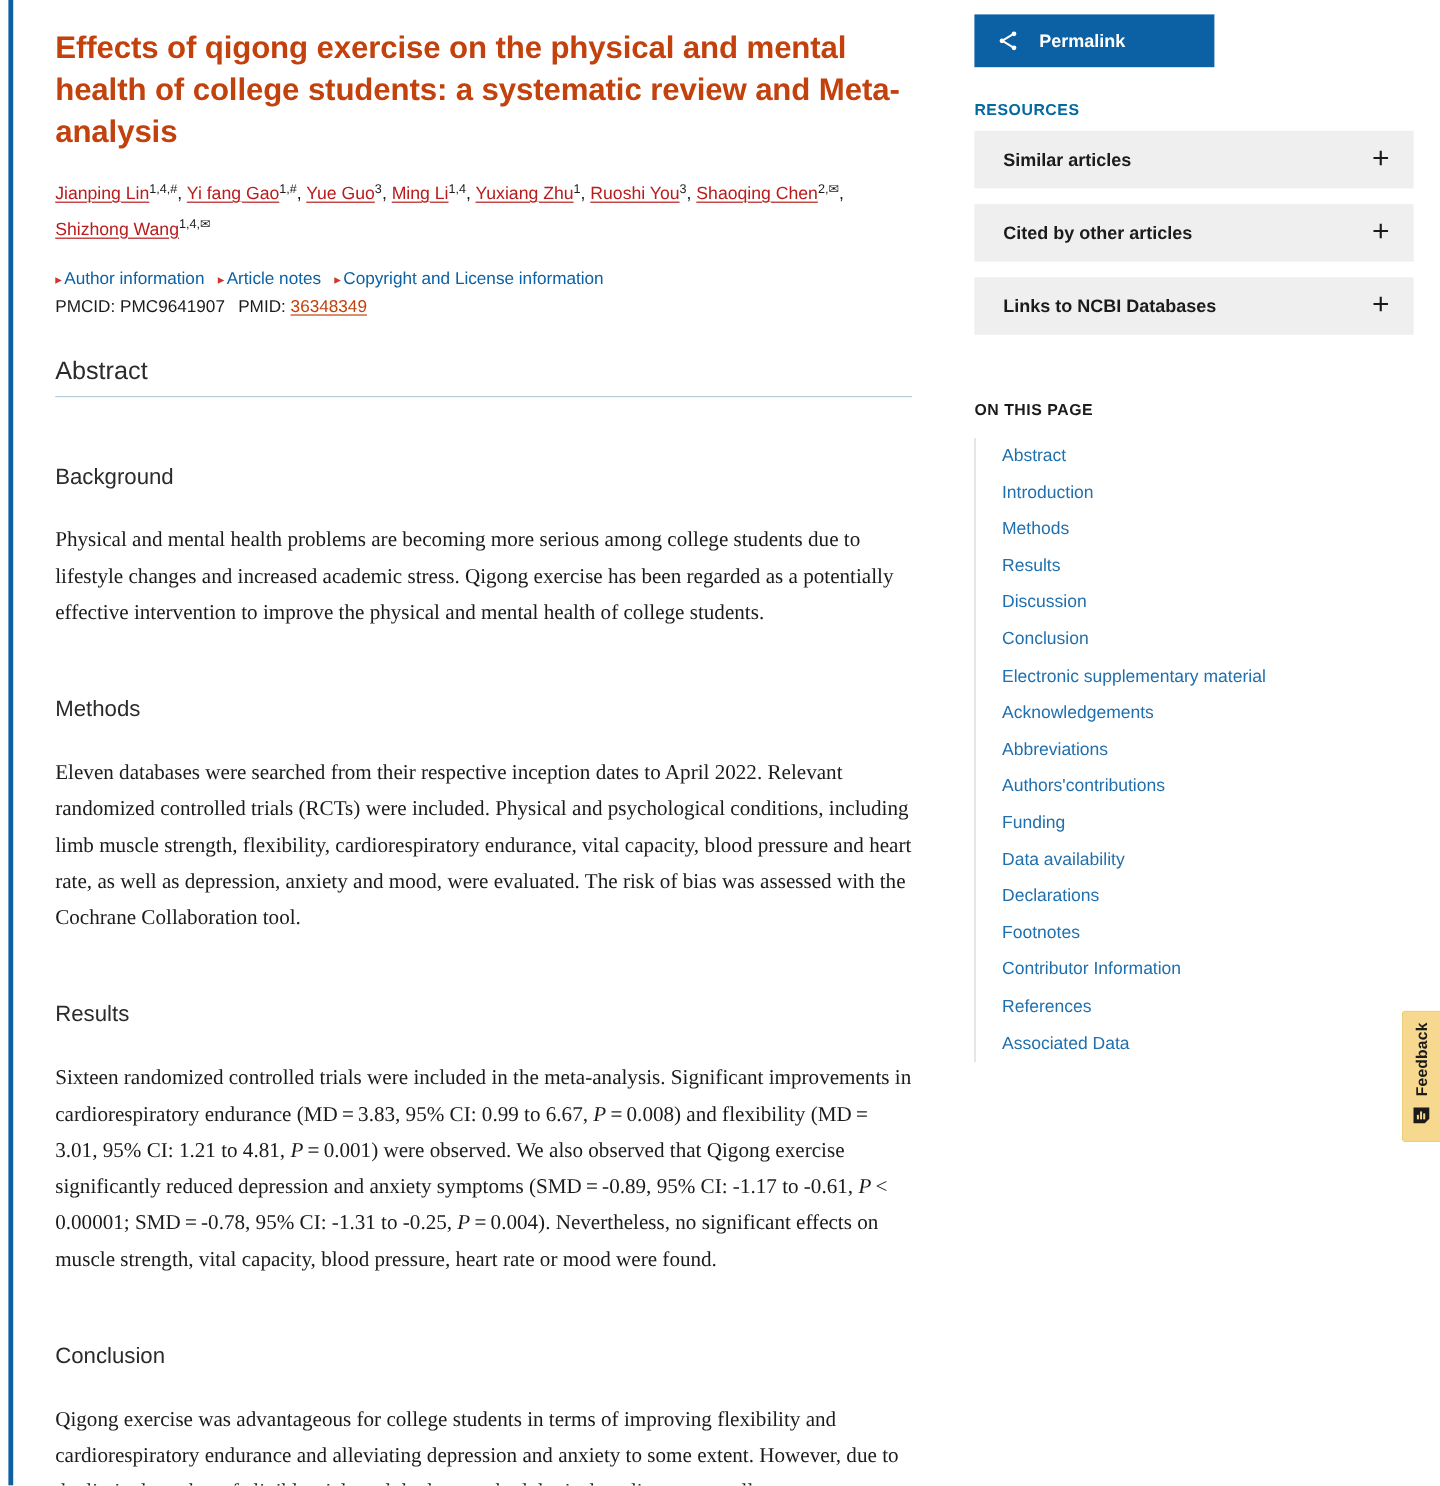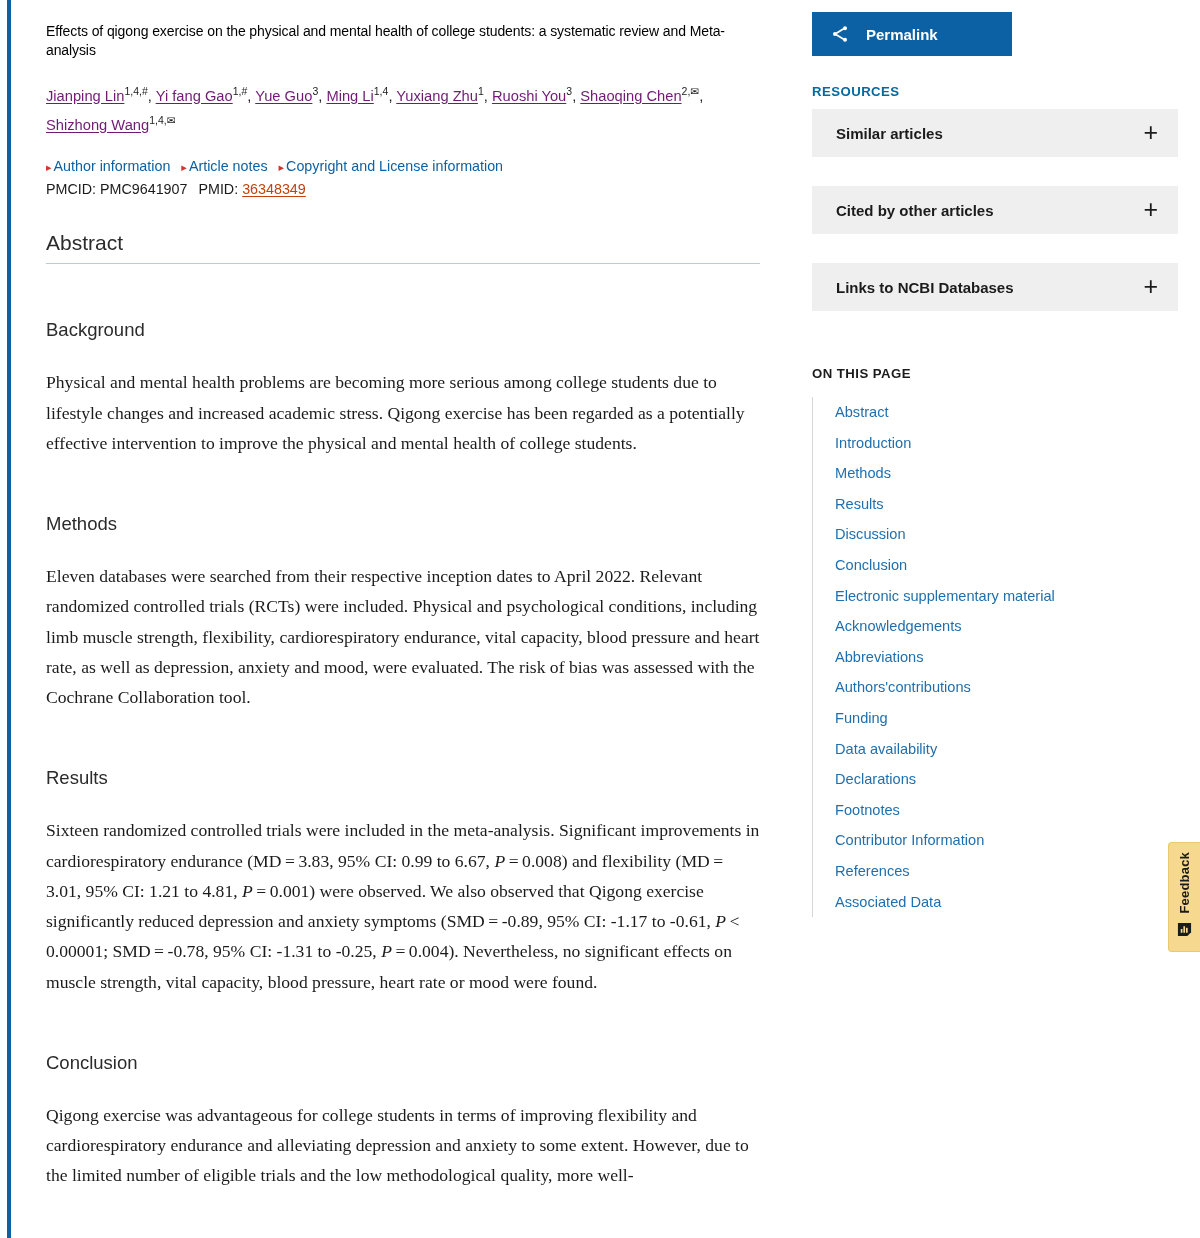--- a/index.html
+++ b/index.html
@@ -32,36 +32,36 @@
 
   
   #main-col {
     width: 800px;
     padding: 22px 40px 0 46px;
     flex: 0 0 800px;
   }
 
   .article-title {
     font-family: "Liberation Sans", sans-serif;
-    font-size: 14px;
-    font-weight: normal;
+    font-size: 26px;
+    font-weight: bold;
     line-height: 1.34;
-    color: #000000;
+    color: #c2410c;
     margin: 0 0 22px 0;
     letter-spacing: -0.1px;
   }
 
   .authors {
     font-size: 14.7px;
     line-height: 2.0;
     color: #0b61a4;
     margin: 0 0 18px 0;
   }
   .authors a {
-    color: #701a75;
+    color: #b91c1c;
     text-decoration: underline;
     text-underline-offset: 2px;
   }
   .authors .sep { color: #1b1b1b; text-decoration: none; }
   .authors sup {
     font-size: 10.5px;
     vertical-align: super;
     line-height: 0;
     text-decoration: none;
     display: inline-block;
@@ -159,21 +159,21 @@
     margin: 0 0 10px 0;
   }
 
   .accordion-row {
     background: #efefef;
     height: 48px;
     display: flex;
     align-items: center;
     justify-content: space-between;
     padding: 0 20px 0 24px;
-    margin-bottom: 29px;
+    margin-bottom: 13px;
     cursor: pointer;
   }
   .accordion-row .acc-label {
     font-size: 15px;
     font-weight: bold;
     color: #1b1b1b;
   }
   .accordion-row .plus-ico {
     font-size: 25px;
     font-weight: 300;

